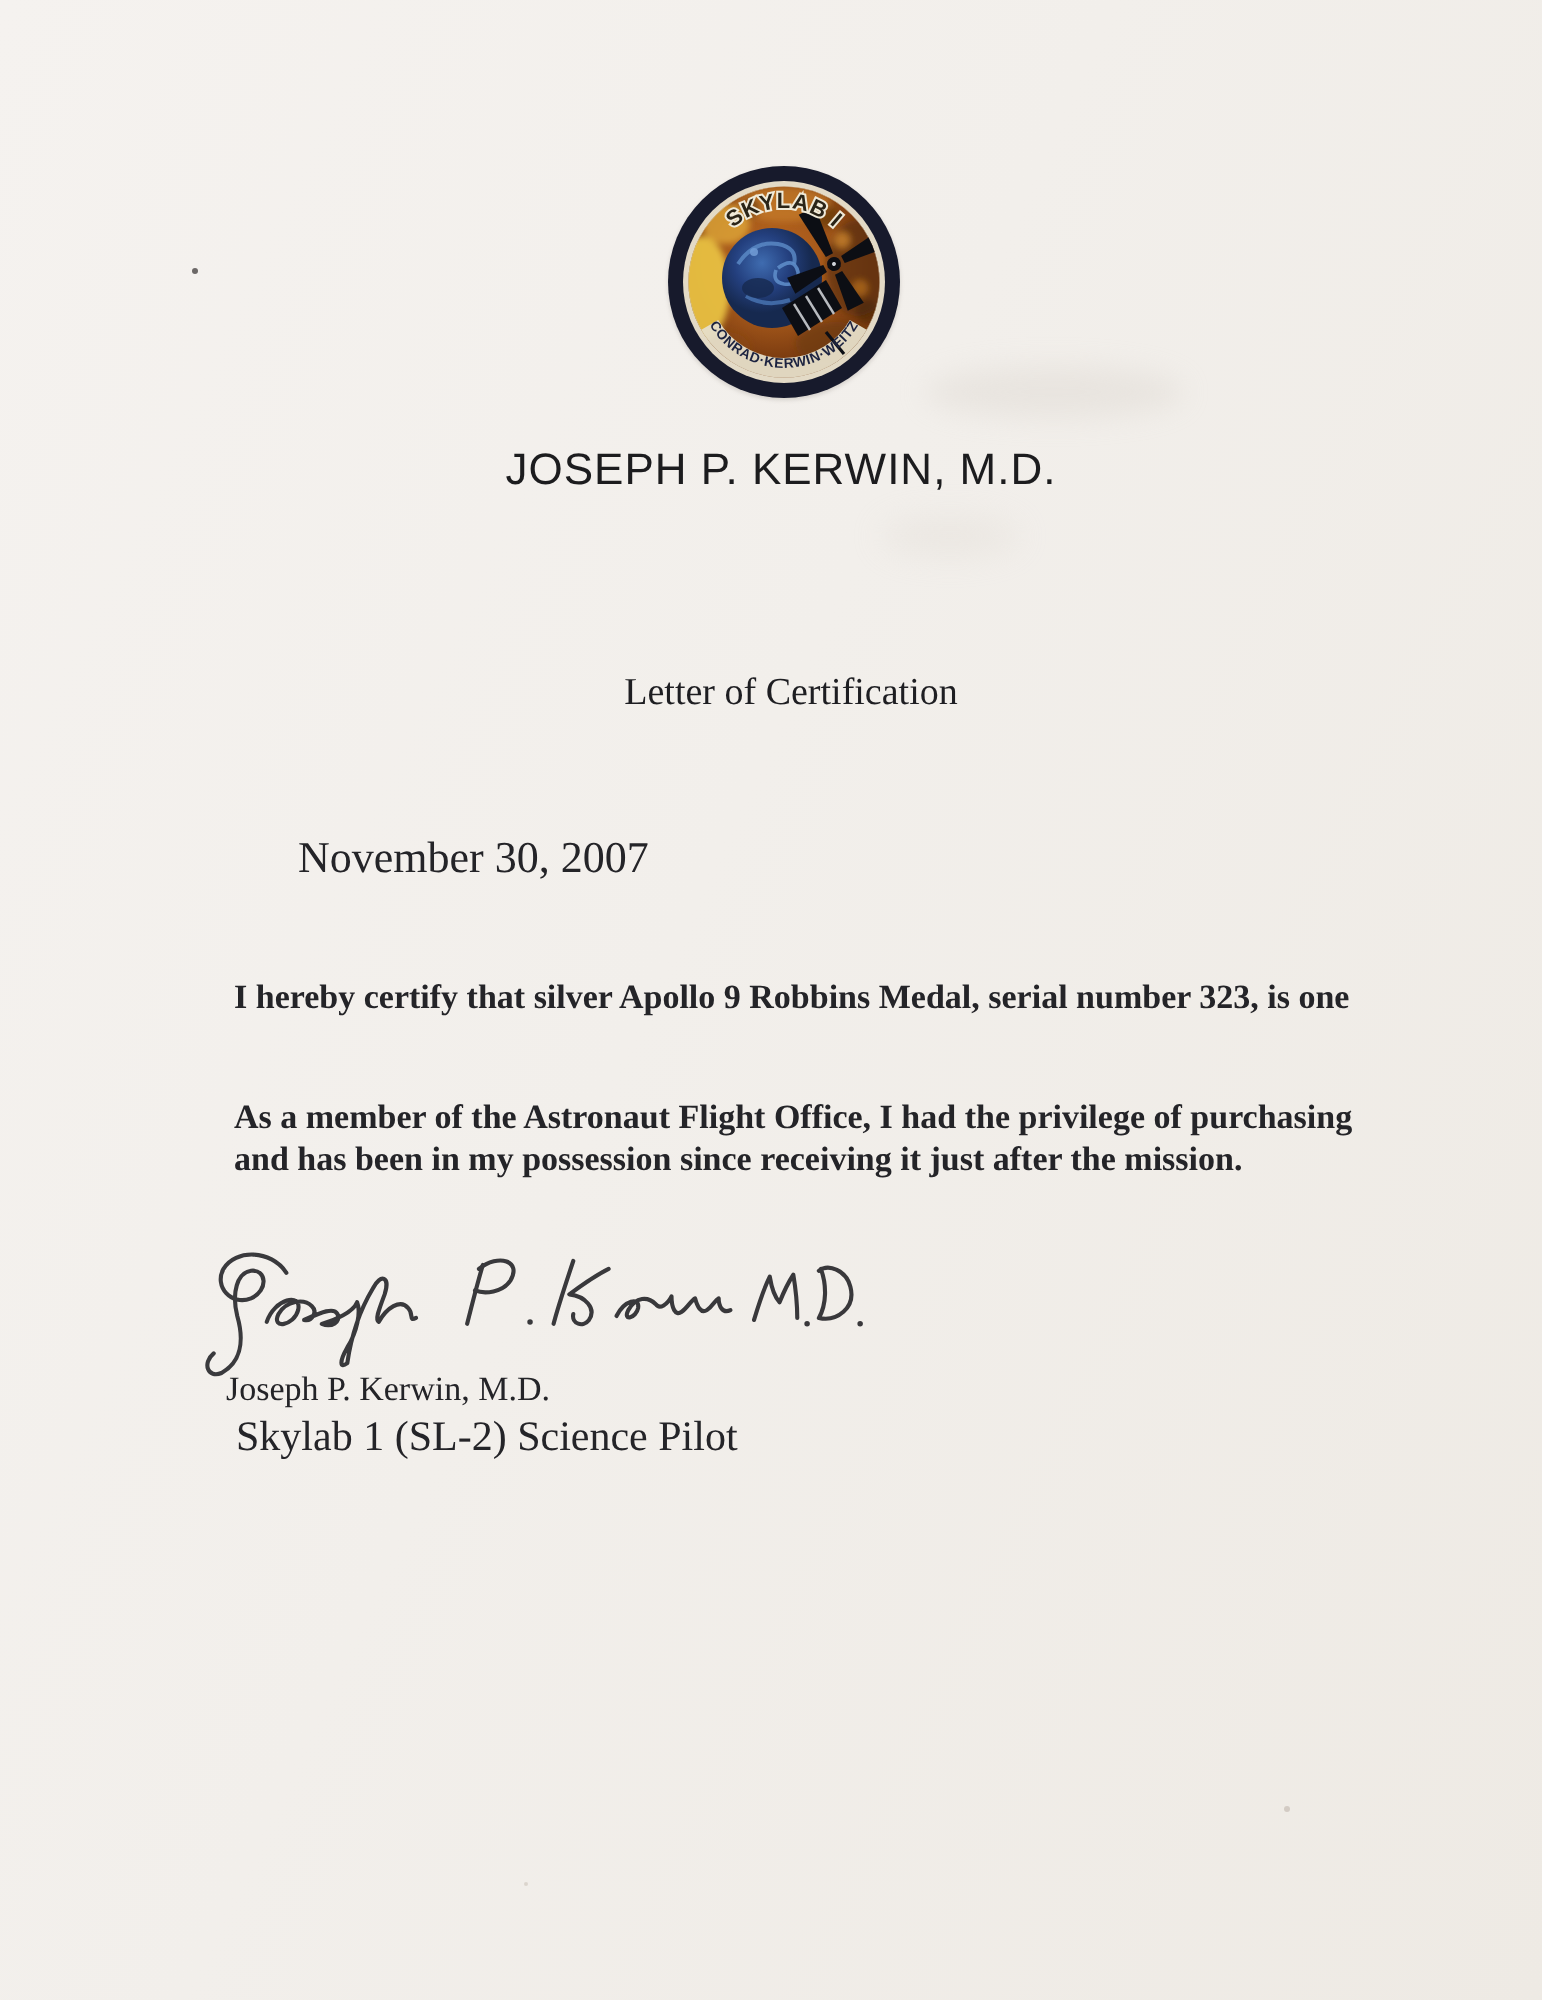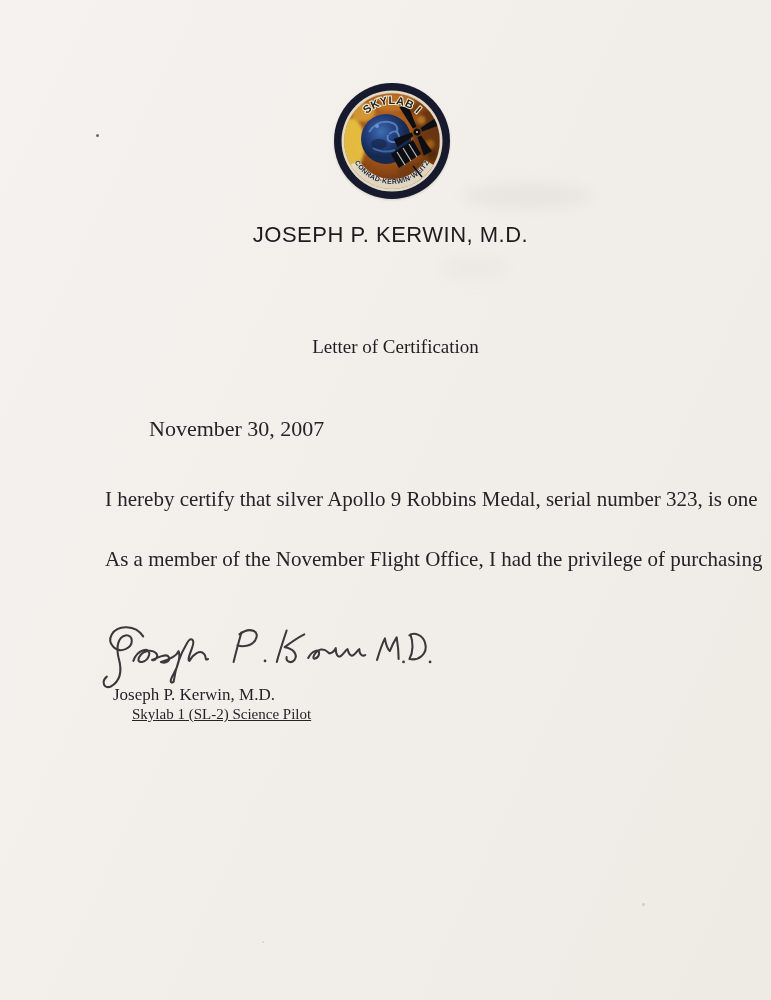--- a/index.html
+++ b/index.html
@@ -15,27 +15,27 @@
   .abs{position:absolute;}
   
   .patch-svg{left:333px;top:82px;width:118px;height:118px;filter:blur(.3px) drop-shadow(0 1px 1px rgba(70,60,50,.18));}
   .letterhead-name{
     left:0;right:0;top:222px;text-align:center;transform:translateX(5px);
     font-family:"Liberation Sans", sans-serif;font-size:22px;letter-spacing:.5px;color:#1c1c1e;
   }
   
   .letter-title{left:0;right:0;top:336px;text-align:center;transform:translateX(10px);font-size:19px;color:#1e1e22;}
   .letter-date{left:113px;top:416px;font-size:22px;margin-left:36px;}
-  .para{left:105px;top:489px;font-size:21px;line-height:20.5px;}
+  .para{left:117px;top:489px;font-size:17px;line-height:20.5px;font-weight:bold;}
   .para2{top:549px;}
   .line{white-space:pre;}
   
   .sig-svg{left:98px;top:616px;width:336px;height:84px;}
   .typed-name{left:113px;top:685px;font-size:17px;}
-  .typed-title{left:132px;top:706px;font-size:15px;text-decoration:underline;}
+  .typed-title{left:118px;top:706px;font-size:21px;}
   
   .smudge{border-radius:50%;pointer-events:none;}
   .smudge-1{left:462px;top:183px;width:130px;height:26px;background:#d8d2cb;opacity:.35;filter:blur(7px);}
   .smudge-2{left:440px;top:258px;width:70px;height:20px;background:#dcd6cf;opacity:.30;filter:blur(8px);}
   .speck{border-radius:50%;}
   .speck-1{left:96px;top:134px;width:3px;height:3px;background:#4a4645;opacity:.8;}
   .speck-2{left:642px;top:903px;width:3px;height:3px;background:#cfc8c0;opacity:.9;}
   .speck-3{left:262px;top:941px;width:2px;height:2px;background:#d8d2ca;opacity:.9;}
   .patch-toptext{font-family:"Liberation Sans",sans-serif;font-weight:bold;font-size:11px;letter-spacing:.5px;
     fill:#2a2417;stroke:#f0ead8;stroke-width:2;paint-order:stroke;}
@@ -129,21 +129,22 @@
 
   <div class="abs letter-title">Letter of Certification</div>
 
   <div class="abs letter-date">November 30, 2007</div>
 
   <div class="abs para">
     <div class="line">I hereby certify that silver Apollo 9 Robbins Medal, serial number 323, is one</div>
   </div>
 
   <div class="abs para para2">
-    <div class="line">As a member of the November Flight Office, I had the privilege of purchasing</div>
+    <div class="line">As a member of the Astronaut Flight Office, I had the privilege of purchasing</div>
+    <div class="line">and has been in my possession since receiving it just after the mission.</div>
   </div>
 
   <svg class="abs sig-svg" viewBox="0 0 342 84" xmlns="http://www.w3.org/2000/svg" role="img" aria-label="Joseph P. Kerwin M.D.">
     <g fill="none" stroke="#202024" stroke-width="2.1" stroke-linecap="round" stroke-linejoin="round" opacity=".88">
       <path d="M 46,20 C 38,8 20,8 14,18 C 9,27 18,37 28,33 C 37,29 36,18 28,19 C 21,20 18,30 21,42 C 25,56 22,66 13,71 C 6,74 3,66 9,61"></path>
       <path d="M 36,45 C 40,33 54,30 52,39 C 50,47 38,49 42,41 C 46,34 55,33 59,37 C 62,40 59,45 55,44 C 62,41 70,37 72,41 C 74,45 69,48 64,46 C 71,44 80,40 82,35 C 84,40 82,50 77,58 C 73,65 73,69 77,66 C 79,52 84,38 90,28 C 94,20 99,22 96,31 C 93,39 91,44 93,45 C 97,38 104,33 108,38 C 111,41 108,45 112,43"></path>
       <path d="M 146,16 C 143,26 140,38 138,46"></path>
       <path d="M 144,18 C 154,10 166,14 160,24 C 156,30 147,31 142,29"></path>
       <circle cx="170" cy="45" r="1.4" fill="#202024" stroke="none"></circle>
       <path d="M 192,14 C 188,26 184,38 182,46"></path>

